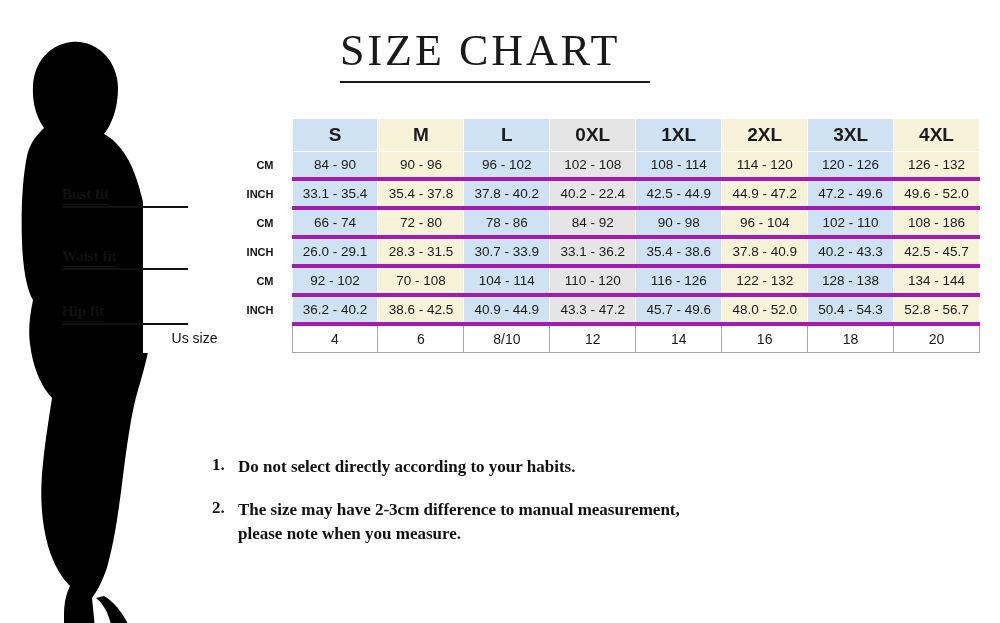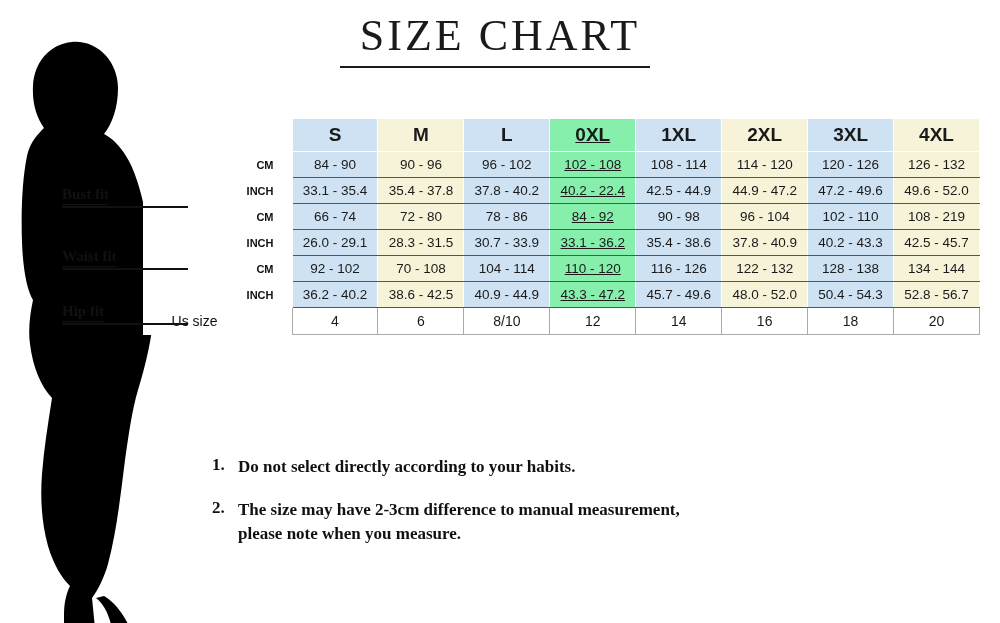--- a/index.html
+++ b/index.html
@@ -11,24 +11,23 @@
     height: 623px;
     background: #ffffff;
     font-family: "Liberation Serif", serif;
     overflow: hidden;
     position: relative;
   }
 
   
   .title-wrap {
     position: absolute;
-    top: 14px;
+    top: 29px;
     left: 340px;
     width: 320px;
-    text-align: center;
   }
   .title {
     font-family: "Liberation Serif", serif;
     font-size: 44px;
     letter-spacing: 3px;
     color: #1a1a1a;
     font-weight: 400;
     line-height: 1.0;
   }
   .title-rule {
@@ -87,26 +86,26 @@
     padding-right: 18px;
   }
   .chart thead th {
     font-size: 19px;
     font-weight: bold;
     height: 32px;
     font-family: "Liberation Sans", sans-serif;
   }
   .c-blue  { background: #cfe2f3; }
   .c-cream { background: #f7f3d8; }
-  .c-white { background: #86efac; text-decoration: underline; }
+  .c-white { background: #e5e5e5; }
   .corner  { background: #ffffff; border: none; }
 
   .chart tbody tr.size-row td.cell {
     border-top: 1px solid #ffffff;
-    border-bottom: 1px solid #a21caf;
+    border-bottom: 4px solid #a21caf;
   }
   .chart tr.plain td {
     background: #ffffff;
     border-top: 1px solid #aaaaaa;
     border-bottom: 1px solid #aaaaaa;
     border-left: 1px solid #aaaaaa;
     border-right: 1px solid #aaaaaa;
     font-size: 14px;
     height: 26px;
   }
@@ -244,21 +243,21 @@
     <tr class="size-row">
       <td class="rowlabel"></td>
       <td class="unit">CM</td>
       <td class="cell c-blue">66 - 74</td>
       <td class="cell c-cream">72 - 80</td>
       <td class="cell c-blue">78 - 86</td>
       <td class="cell c-white">84 - 92</td>
       <td class="cell c-blue">90 - 98</td>
       <td class="cell c-cream">96 - 104</td>
       <td class="cell c-blue">102 - 110</td>
-      <td class="cell c-cream">108 - 219</td>
+      <td class="cell c-cream">108 - 186</td>
     </tr>
 
     <tr class="size-row">
       <td class="rowlabel"></td>
       <td class="unit">INCH</td>
       <td class="cell c-blue">26.0 - 29.1</td>
       <td class="cell c-cream">28.3 - 31.5</td>
       <td class="cell c-blue">30.7 - 33.9</td>
       <td class="cell c-white">33.1 - 36.2</td>
       <td class="cell c-blue">35.4 - 38.6</td>

